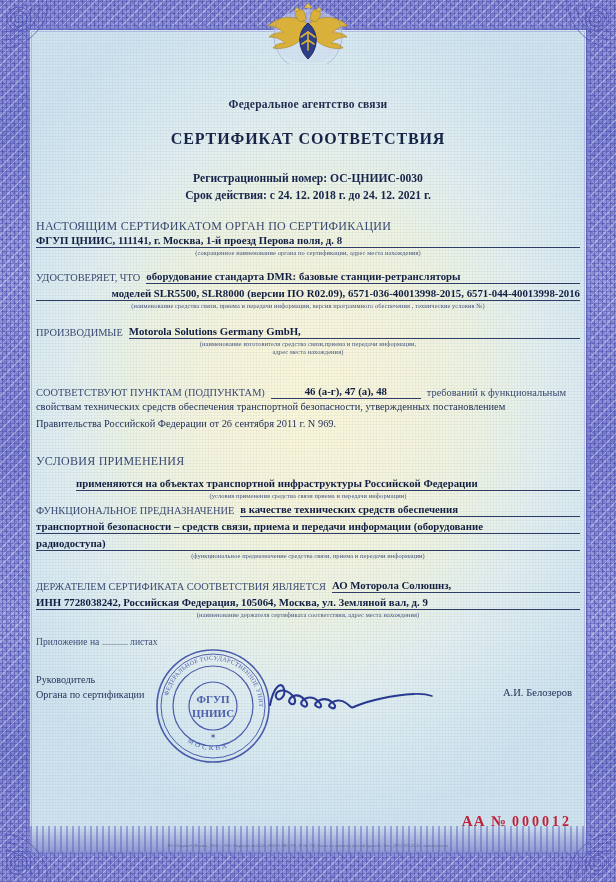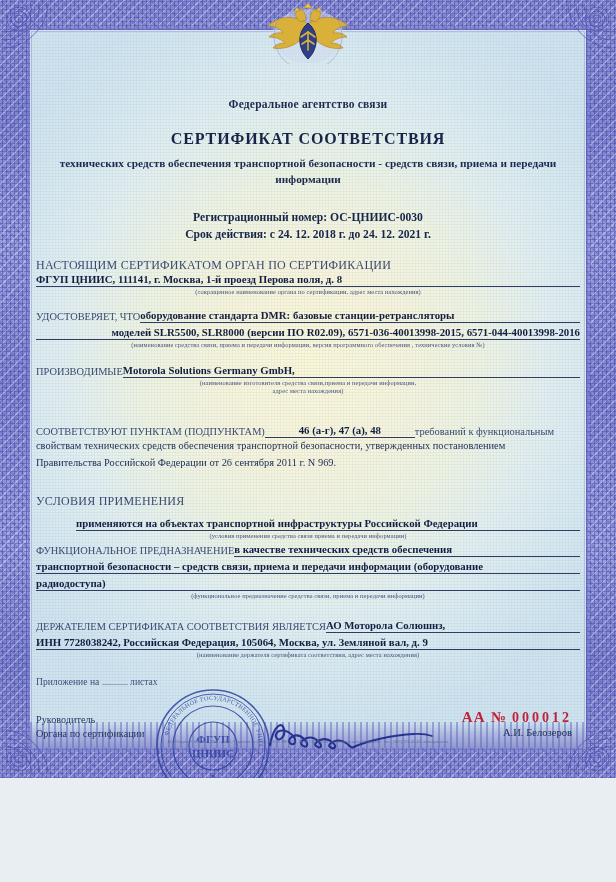--- a/index.html
+++ b/index.html
@@ -6,21 +6,21 @@
   body{
     width:616px;height:882px;
     font-family:"Liberation Serif", serif;
     background:#e9eef2;
     overflow:hidden;
   }
 
   
   .certificate{
     position:relative;
-    width:616px;height:778px;
+    width:616px;height:882px;
     box-sizing:border-box;
     background:
       radial-gradient(ellipse 58% 48% at 50% 46%, #fbf7d8 0%, #f7f4dc 26%, #eef3e2 48%, #e2eef0 68%, #d6e8f0 86%, #cfe3ef 100%);
     overflow:hidden;
   }
 
   
   .border-frame{
     position:absolute;inset:0;
     box-sizing:border-box;
@@ -108,21 +108,21 @@
   }
   .reg-block{
     margin-top:22px;font-size:11.6px;font-weight:bold;color:#16244a;line-height:1.5;
   }
 
   .section{margin-top:14px;}
   .lbl{
     font-size:12px;color:#3a4a72;letter-spacing:.25px;
     font-variant:small-caps;text-transform:uppercase;
   }
-  .row{display:flex;align-items:flex-end;gap:0;}
+  .row{display:flex;align-items:flex-end;gap:6px;}
   .filled{
     font-size:10.8px;font-weight:bold;color:#121f42;
     border-bottom:1px solid #2d3d66;flex:1;padding-bottom:1px;white-space:nowrap;
     overflow:hidden;
   }
   .filled.center{text-align:center;}
   .caption{
     font-size:6.4px;color:#44557f;text-align:center;margin-top:1px;letter-spacing:.1px;
   }
   .plain{
@@ -250,21 +250,20 @@
         <path d="M52 42 L58 38 L64 42"></path>
       </g>
       <circle cx="58" cy="34" r="34" fill="none" stroke="#7d87c9" stroke-width=".8" opacity=".5"></circle>
     </svg>
   </div>
 
   <div class="content">
 
     <div class="t-center agency">Федеральное агентство связи</div>
     <div class="t-center cert-title">СЕРТИФИКАТ СООТВЕТСТВИЯ</div>
-    <div class="t-center cert-subtitle">технических средств обеспечения транспортной безопасности - средств связи, приема и передачи информации</div>
 
     <div class="t-center reg-block">
       <div>Регистрационный номер: ОС-ЦНИИС-0030</div>
       <div>Срок действия: с 24. 12. 2018 г. до 24. 12. 2021 г.</div>
     </div>
 
     <div class="section">
       <div class="lbl">НАСТОЯЩИМ СЕРТИФИКАТОМ ОРГАН ПО СЕРТИФИКАЦИИ</div>
       <div class="filled">ФГУП ЦНИИС, 111141, г. Москва, 1-й проезд Перова поля, д. 8</div>
       <div class="caption">(сокращенное наименование органа по сертификации, адрес места нахождения)</div>

